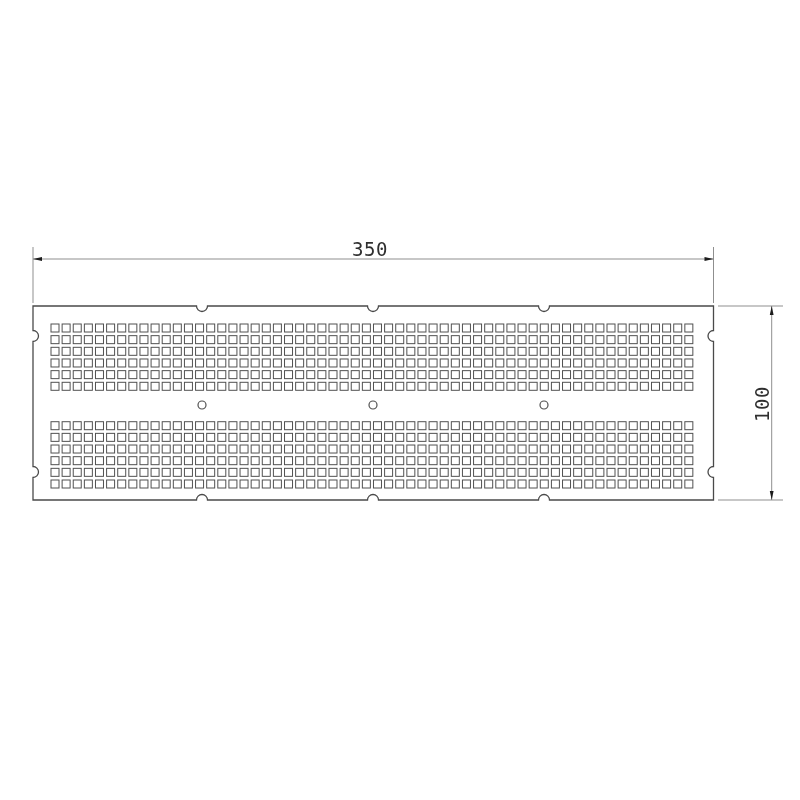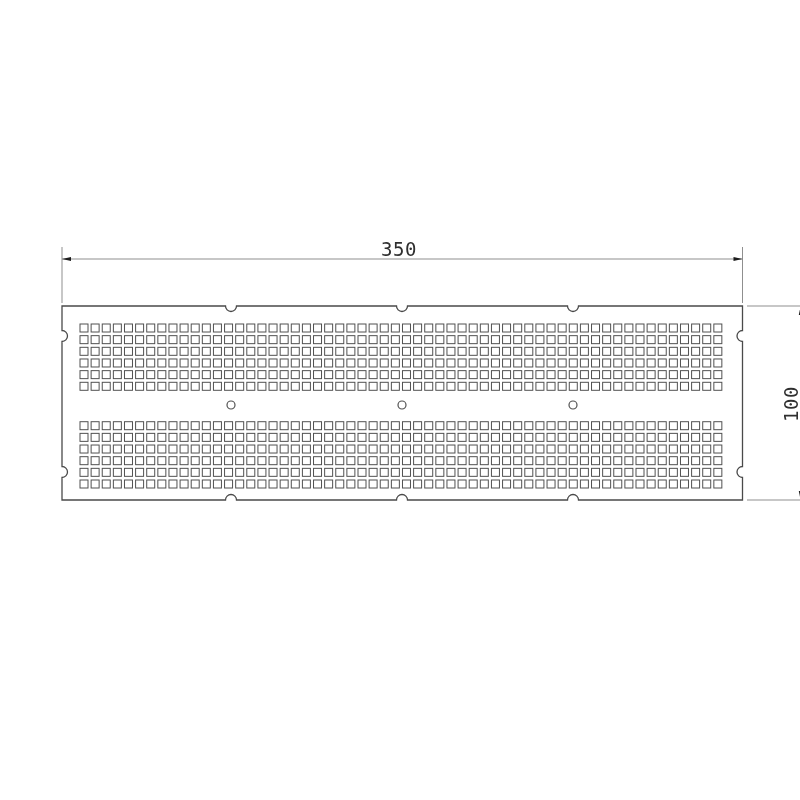--- a/index.html
+++ b/index.html
@@ -9,21 +9,20 @@
     width: 800px;
     height: 800px;
     overflow: hidden;
     font-family: "DejaVu Sans Mono", monospace;
   }
   .canvas {
     position: relative;
     width: 724px;
     height: 800px;
     background: #ffffff;
-    margin-left: 29px;
   }
   svg { display: block; }
   text.dim-label {
     font-family: "DejaVu Sans Mono", monospace;
     font-size: 19px;
     letter-spacing: 0.5px;
   }
 </style>
 </head>
 <body>

